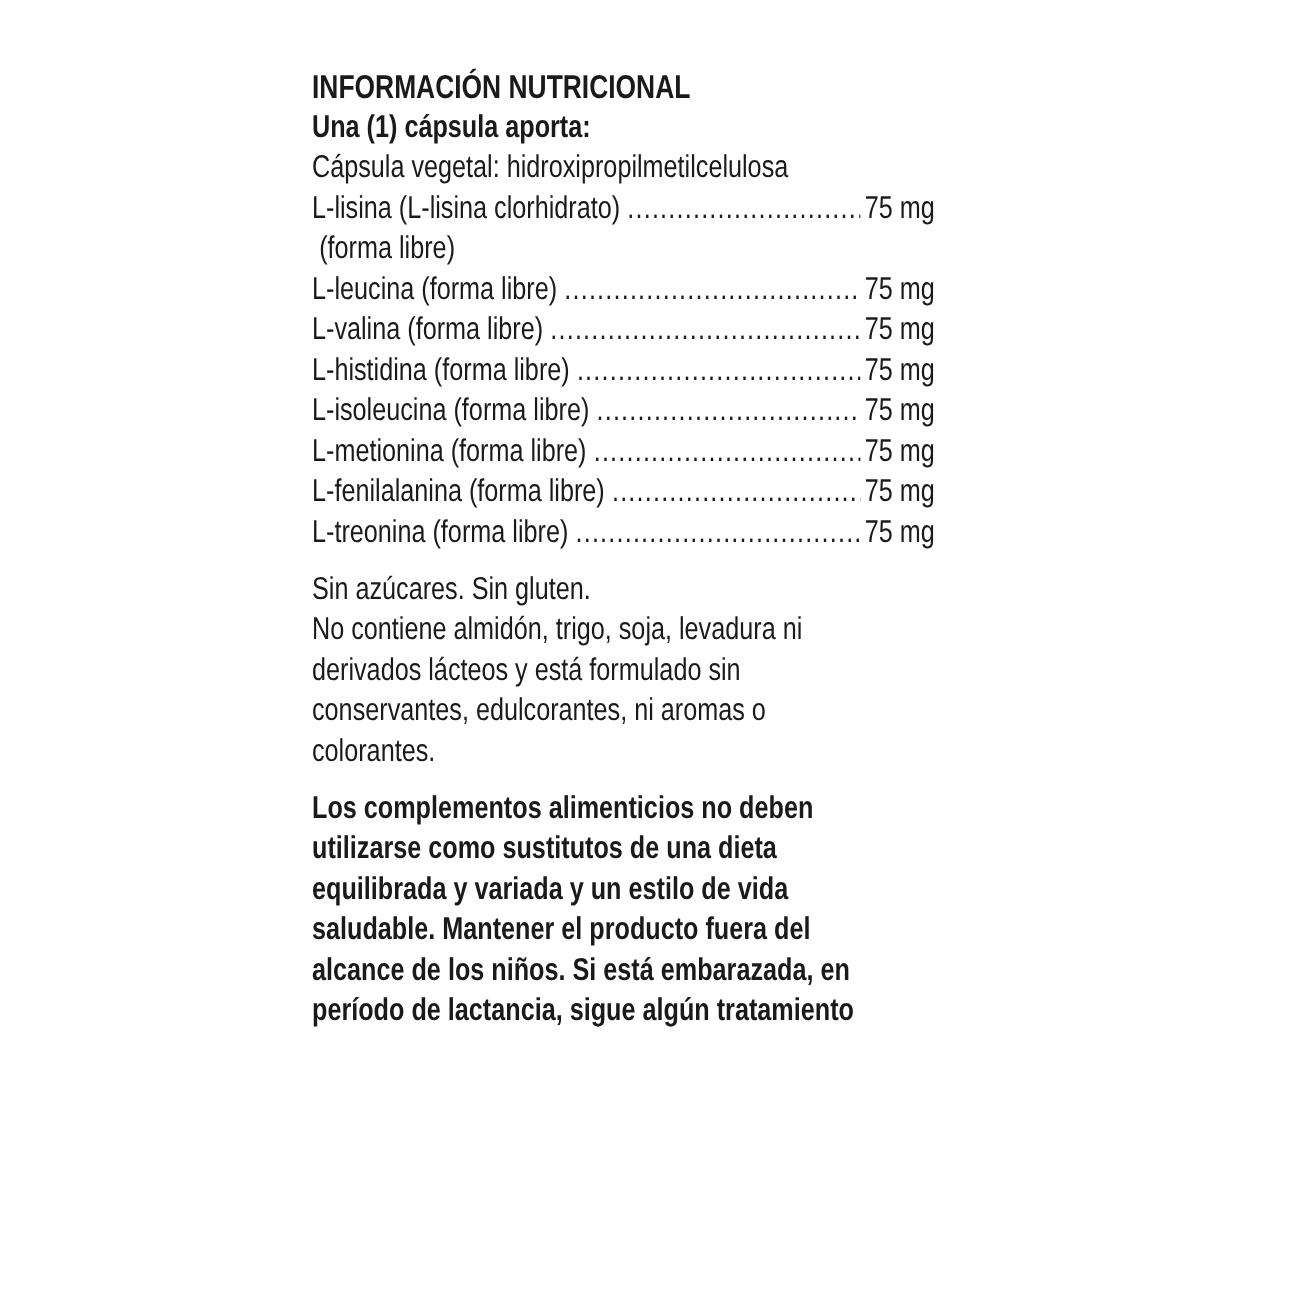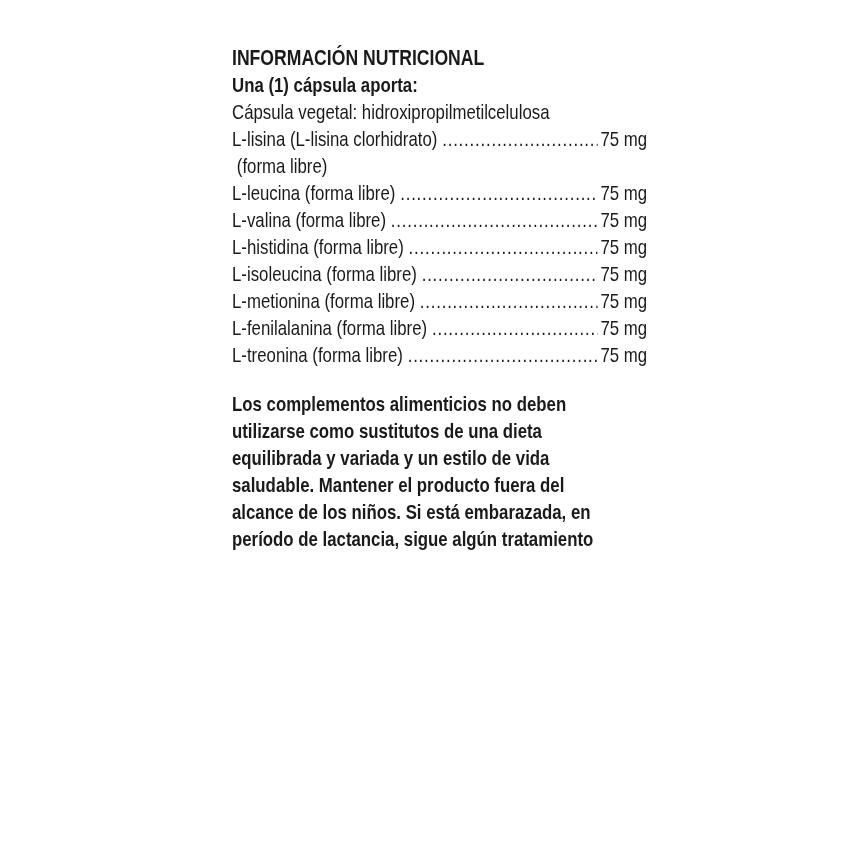--- a/index.html
+++ b/index.html
@@ -1,18 +1,18 @@
 <!DOCTYPE html>
 <html><head>
 <meta charset="utf-8">
 <style>
   html, body { margin: 0; padding: 0; background: #ffffff; }
   body { width: 866px; height: 866px; overflow: hidden; position: relative; }
   .doc {
-    position: absolute; left: 232px; top: 44px; width: 420px;
+    position: absolute; left: 208px; top: 44px; width: 420px;
     color: #1a1a1a;
     font-family: "Liberation Sans", sans-serif;
     font-size: 21px; line-height: 27px;
   }
   .line {
     display: block; white-space: nowrap;
     transform-origin: left center;
     transform: scaleX(0.80);
     width: 125%;
   }
@@ -74,20 +74,27 @@
     <div class="row">
       <span class="name">L-treonina (forma libre)</span>
       <span class="dots"></span>
       <span class="val">75 mg</span>
     </div>
   </div>
 
 
   <div class="gap"></div>
 
+  <div>
+    <span class="line">Sin azúcares. Sin gluten.</span>
+    <span class="line">No contiene almidón, trigo, soja, levadura ni</span>
+    <span class="line">derivados lácteos y está formulado sin</span>
+    <span class="line">conservantes, edulcorantes, ni aromas o</span>
+    <span class="line">colorantes.</span>
+  </div>
 
   <div class="gap"></div>
 
   <div>
     <span class="line bold">Los complementos alimenticios no deben</span>
     <span class="line bold">utilizarse como sustitutos de una dieta</span>
     <span class="line bold">equilibrada y variada y un estilo de vida</span>
     <span class="line bold">saludable. Mantener el producto fuera del</span>
     <span class="line bold">alcance de los niños. Si está embarazada, en</span>
     <span class="line bold">período de lactancia, sigue algún tratamiento</span>

